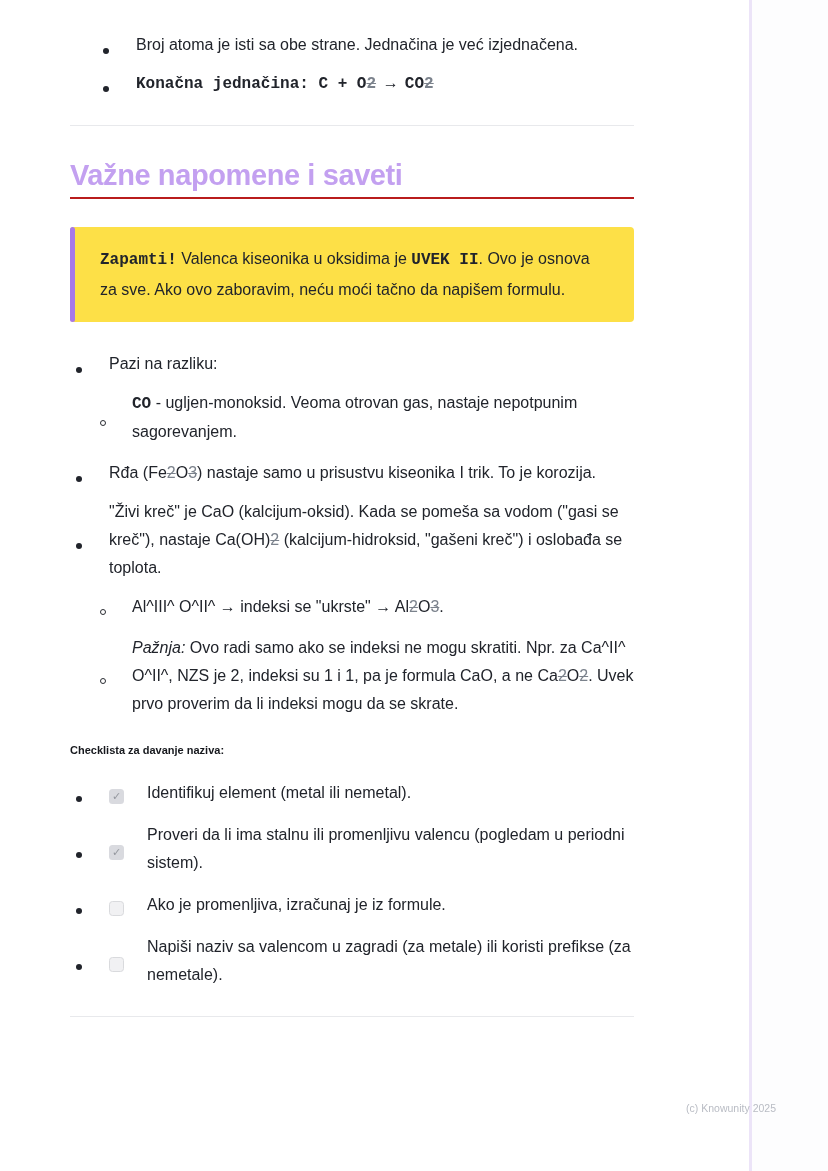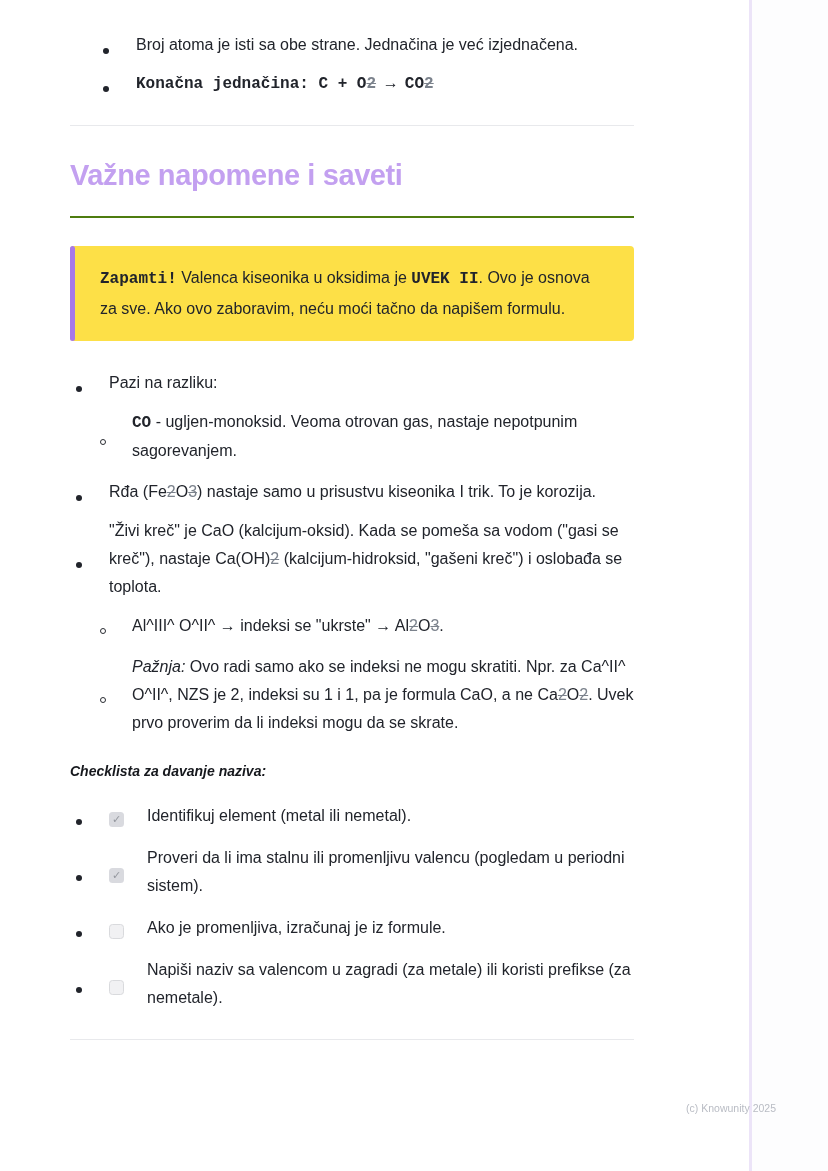--- a/index.html
+++ b/index.html
@@ -38,38 +38,38 @@
     border: 1.5px solid #2a2d33; background: transparent; margin: 10px 13px 0 0;
   }
 
   .top-list { margin: 31px 0 0 33px; }
   .top-list .li { margin-bottom: 10px; }
 
   .hr { border: none; height: 1px; background: #e8e9ec; margin-top: 27px; }
 
   .h2 {
     margin-top: 33px; font-size: 29px; font-weight: bold; letter-spacing: -0.4px;
-    color: #c3a0f0; padding-bottom: 24px; border-bottom: 2px solid #4d7c0f;
+    color: #c3a0f0; padding-bottom: 5px; border-bottom: 2px solid #b91c1c;
   }
 
   .callout {
     position: relative; margin-top: 28px; background: #fde047;
     border-radius: 4px; padding: 17px 28px 17px 30px;
     font-size: 16px; line-height: 30px;
   }
   .callout-bar {
     position: absolute; left: 0; top: 0; bottom: 0; width: 5px;
     background: #a878e8; border-radius: 6px;
   }
 
   .notes-list { margin-top: 28px; }
   .notes-list .li.lvl1 { margin-left: 6px; margin-bottom: 11px; }
   .notes-list .li.lvl2 { margin-left: 30px; margin-bottom: 13px; }
 
-  .check-heading { margin-top: 26px; font-size: 14px; font-weight: bold; color: #16181d; font-style: italic; }
+  .check-heading { margin-top: 26px; font-size: 11px; font-weight: bold; color: #16181d; }
 
   .check-list { margin-top: 23px; }
   .check-list .li { margin-left: 6px; margin-bottom: 14px; }
   .checkbox {
     flex: 0 0 auto; width: 15px; height: 15px; border-radius: 3.5px;
     margin: 7px 10px 0 0; position: relative;
   }
   .checkbox.checked { background: #d9dadf; }
   .checkbox.unchecked { background: #f1f1f3; border: 1px solid #d9dadd; }
   .check-glyph {

